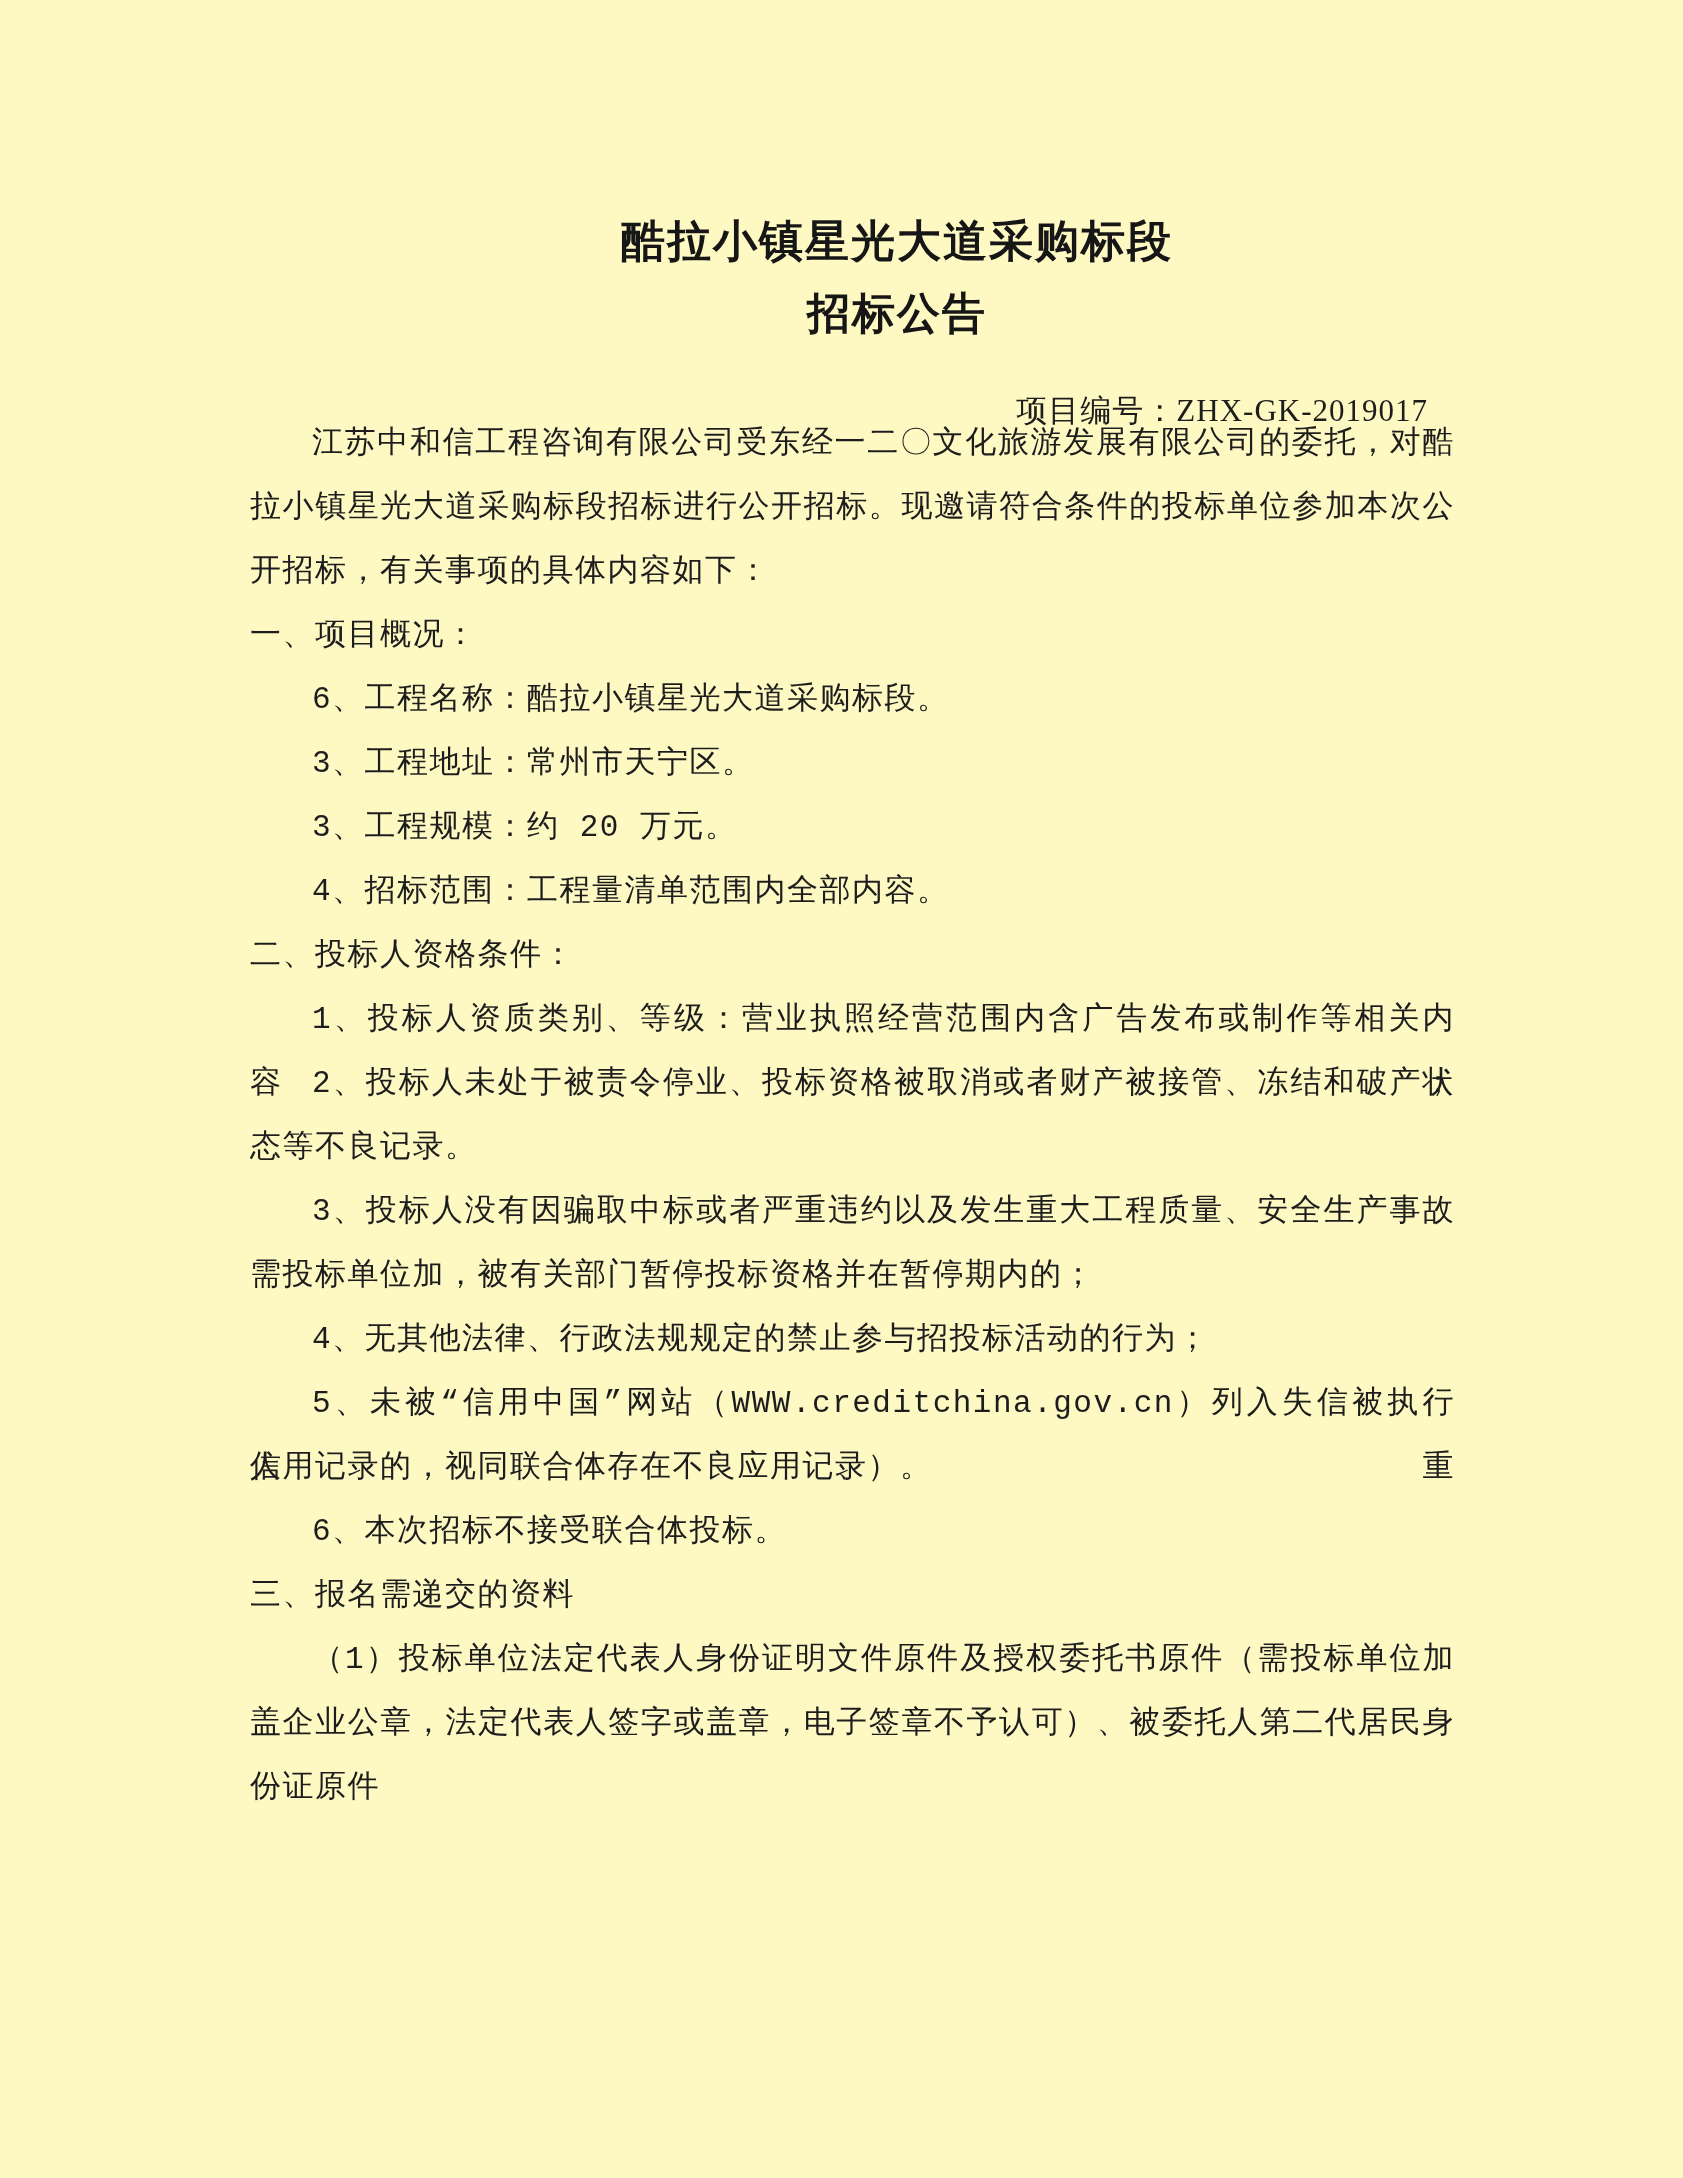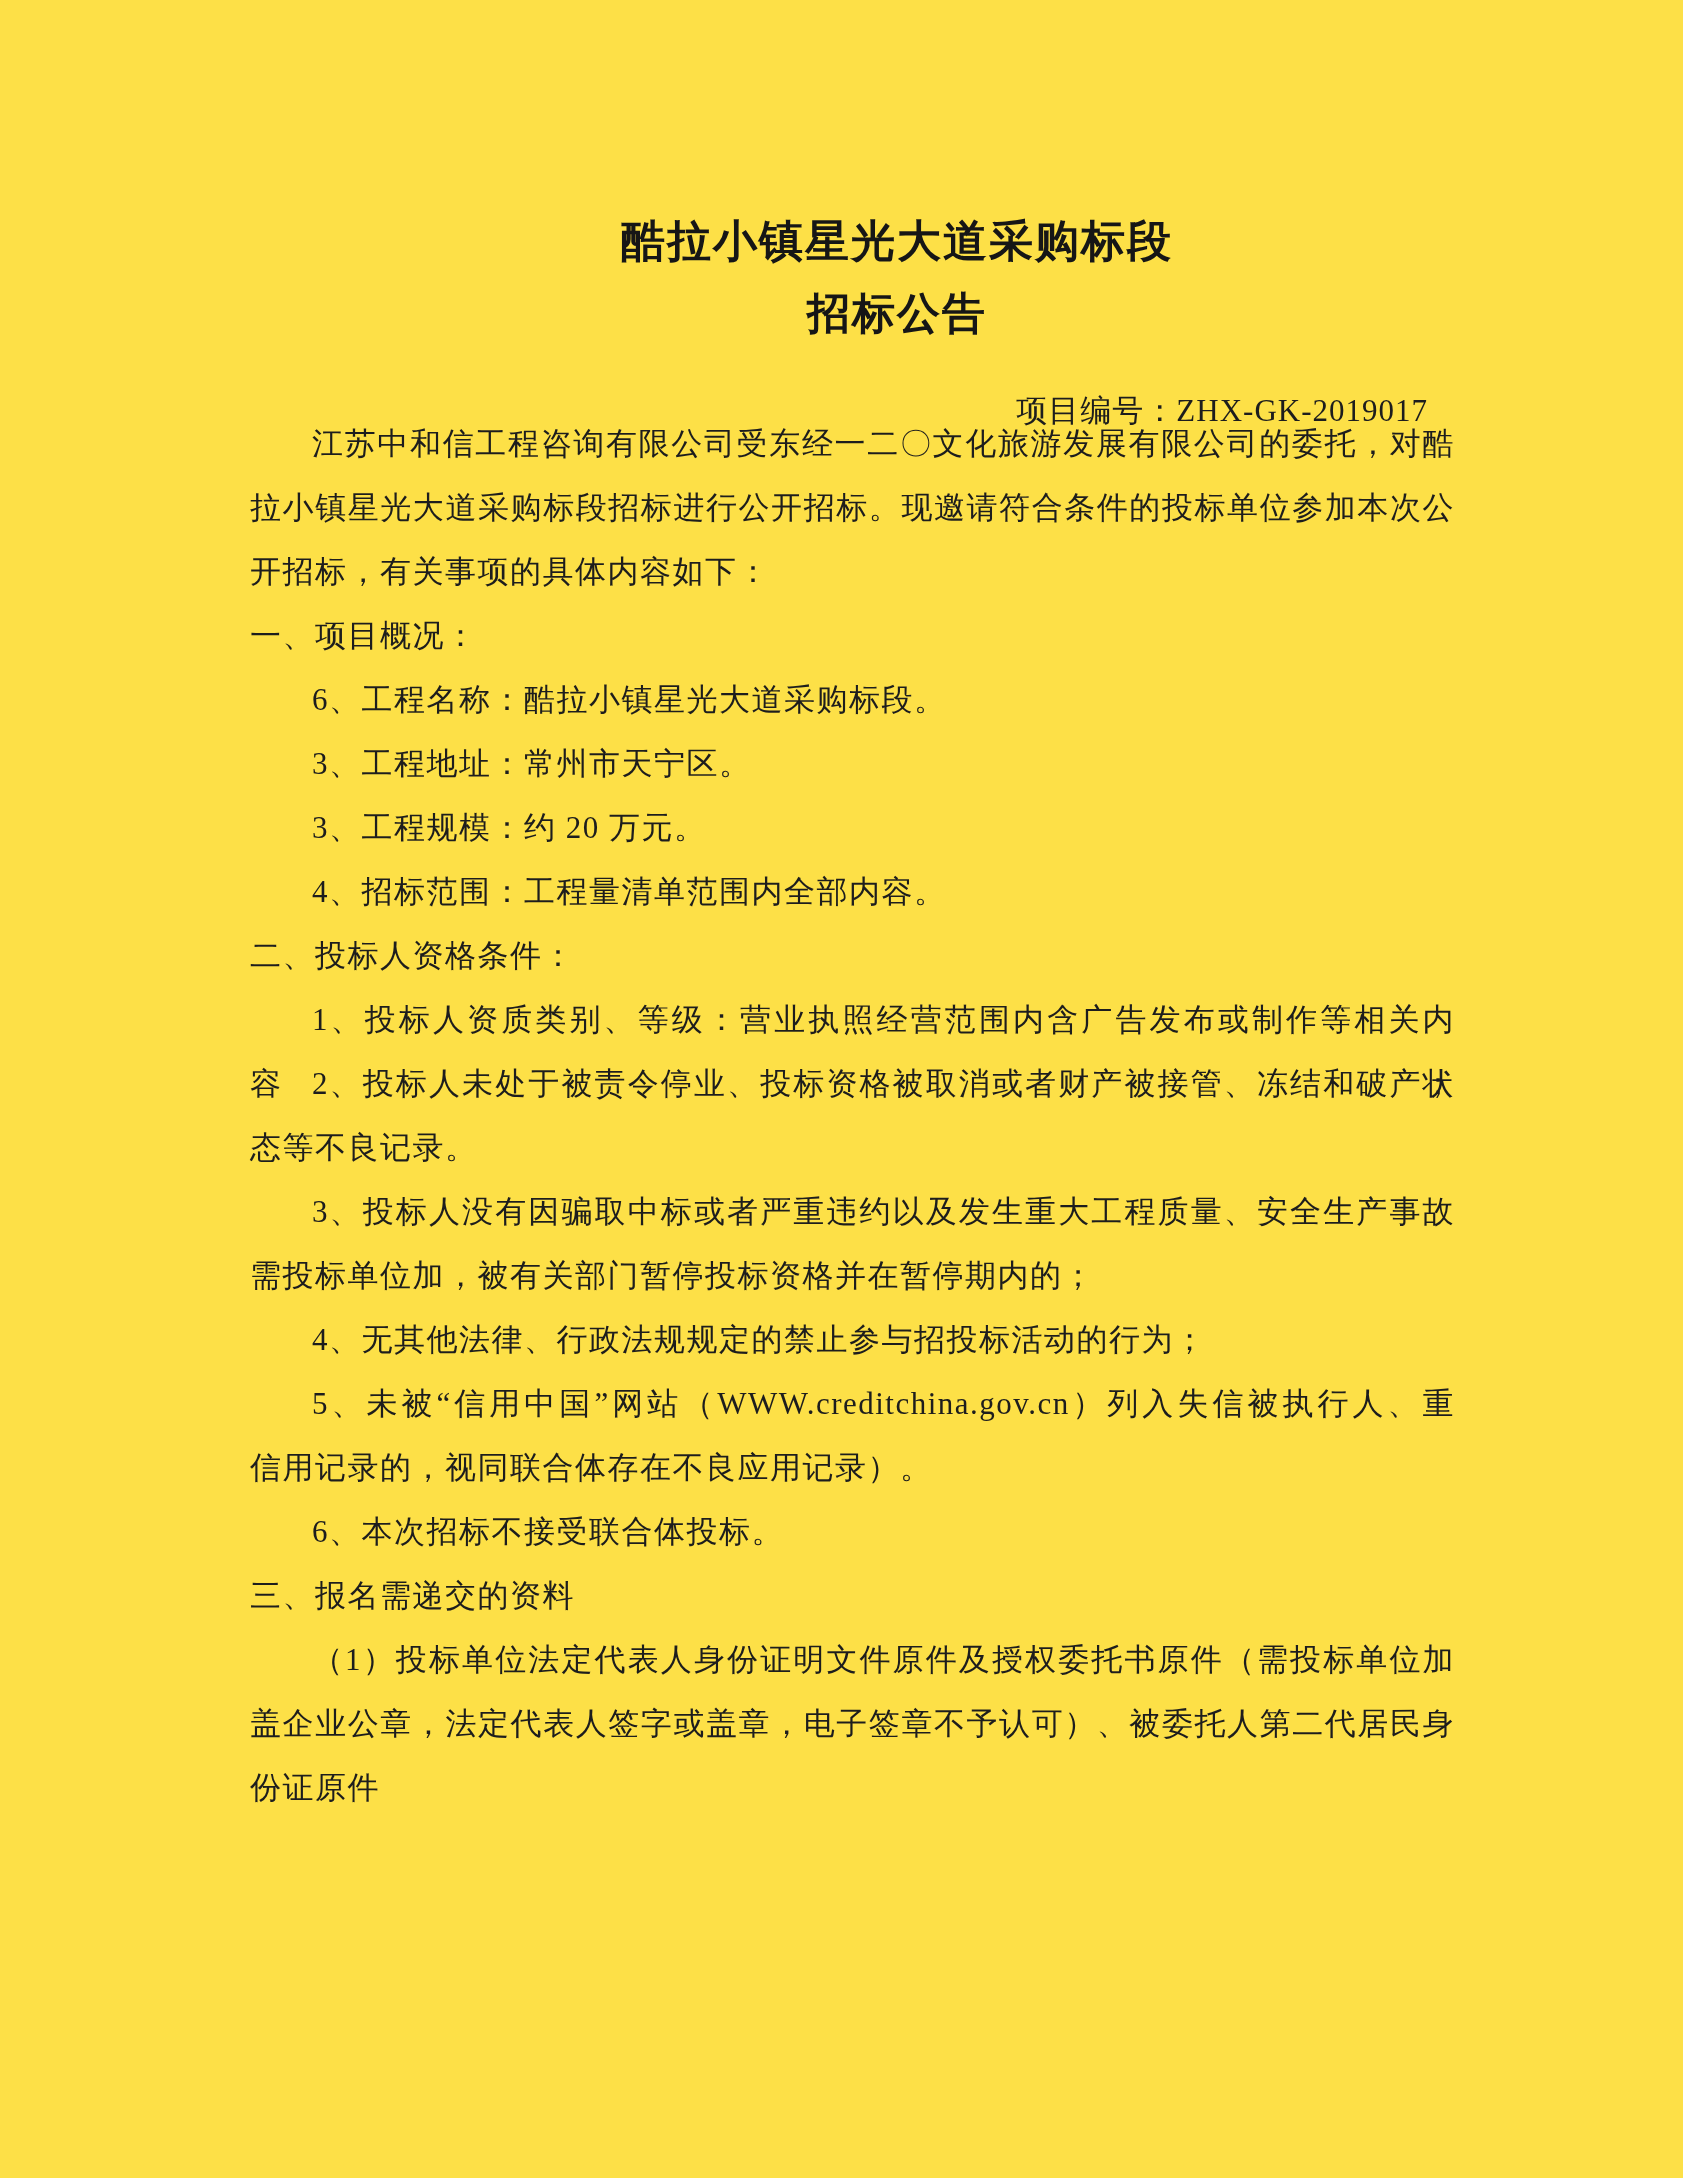--- a/index.html
+++ b/index.html
@@ -1,21 +1,21 @@
 <!DOCTYPE html>
 <html><head>
 <meta charset="utf-8">
 <style>
   * { margin: 0; padding: 0; box-sizing: border-box; }
   html, body { background: #e8e8e8; }
   .page {
     position: relative;
     width: 1683px;
     height: 2178px;
-    background: #fde047;
+    background: #fef9c3;
     overflow: hidden;
     font-family: "Liberation Serif", serif;
   }
   .doc-title {
     position: absolute;
     left: 897px;
     transform: translateX(-50%);
     white-space: nowrap;
     font-family: "Liberation Sans", sans-serif;
     font-weight: 700;
@@ -33,21 +33,21 @@
     letter-spacing: 1px;
     color: #1d1d1d;
     white-space: nowrap;
     margin-top: 44px;
   }
   .doc-body {
     position: absolute;
     top: 412px;
     left: 250px;
     width: 1205px;
-    font-family: Liberation Serif, serif;
+    font-family: Liberation Mono, monospace;
     font-size: 31px;
     line-height: 64px;
     letter-spacing: 1.5px;
     color: #1d1d1d;
   }
   .doc-body .line {
     height: 64px;
     text-align: left;
   }
   .doc-body .line.indent { text-indent: 62px; }

